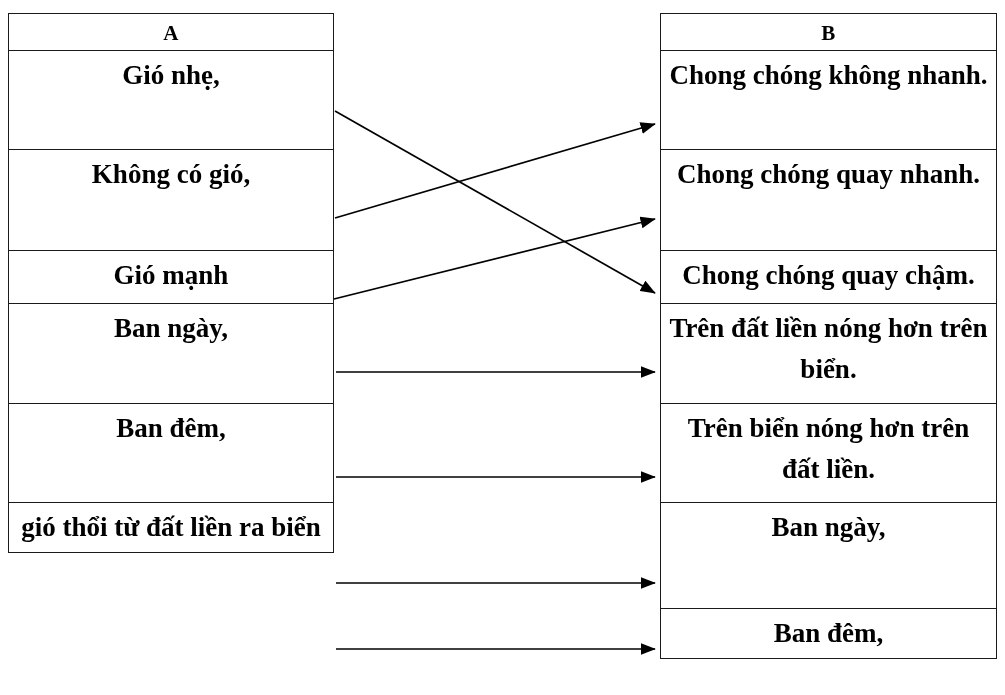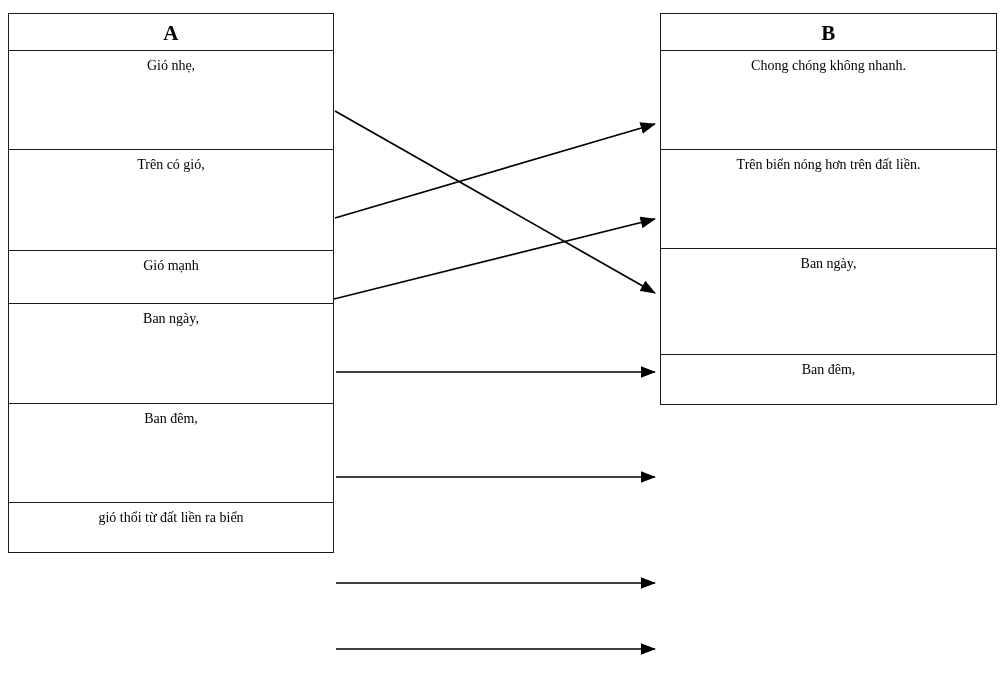--- a/index.html
+++ b/index.html
@@ -30,24 +30,24 @@
     left: 660px;
     top: 13px;
     width: 337px;
   }
   .matching-table td,
   .matching-table th {
     border: 1.6px solid #1a1a1a;
     text-align: center;
     vertical-align: top;
     padding: 4px 6px 0 6px;
-    font-size: 14px;
+    font-size: 27px;
     line-height: 1.52;
     color: #000000;
-    font-weight: normal;
+    font-weight: bold;
     box-sizing: border-box;
   }
   .matching-table th {
     font-weight: bold;
     font-size: 21px;
     letter-spacing: 0.5px;
   }
   .cell-text {
     display: block;
   }
@@ -72,21 +72,21 @@
       </tr>
     </thead>
     <tbody id="tbody-a">
         <tr>
           <td style="height: 99px;">
             <span class="cell-text">Gió nhẹ,</span>
           </td>
         </tr>
         <tr>
           <td style="height: 101px;">
-            <span class="cell-text">Trên có gió,</span>
+            <span class="cell-text">Không có gió,</span>
           </td>
         </tr>
         <tr>
           <td style="height: 53px; margin-top: 21px;">
             <span class="cell-text">Gió mạnh</span>
           </td>
         </tr>
         <tr>
           <td style="height: 100px;">
             <span class="cell-text">Ban ngày,</span>
@@ -108,20 +108,35 @@
   <table class="matching-table" id="table-b">
     <thead>
       <tr>
         <th>B</th>
       </tr>
     </thead>
     <tbody id="tbody-b">
         <tr>
           <td style="height: 99px;">
             <span class="cell-text">Chong chóng không nhanh.</span>
+          </td>
+        </tr>
+        <tr>
+          <td style="height: 101px;">
+            <span class="cell-text">Chong chóng quay nhanh.</span>
+          </td>
+        </tr>
+        <tr>
+          <td style="height: 53px;">
+            <span class="cell-text">Chong chóng quay chậm.</span>
+          </td>
+        </tr>
+        <tr>
+          <td style="height: 100px;">
+            <span class="cell-text">Trên đất liền nóng hơn trên biển.</span>
           </td>
         </tr>
         <tr>
           <td style="height: 99px;">
             <span class="cell-text">Trên biển nóng hơn trên đất liền.</span>
           </td>
         </tr>
         <tr>
           <td style="height: 106px;">
             <span class="cell-text">Ban ngày,</span>

